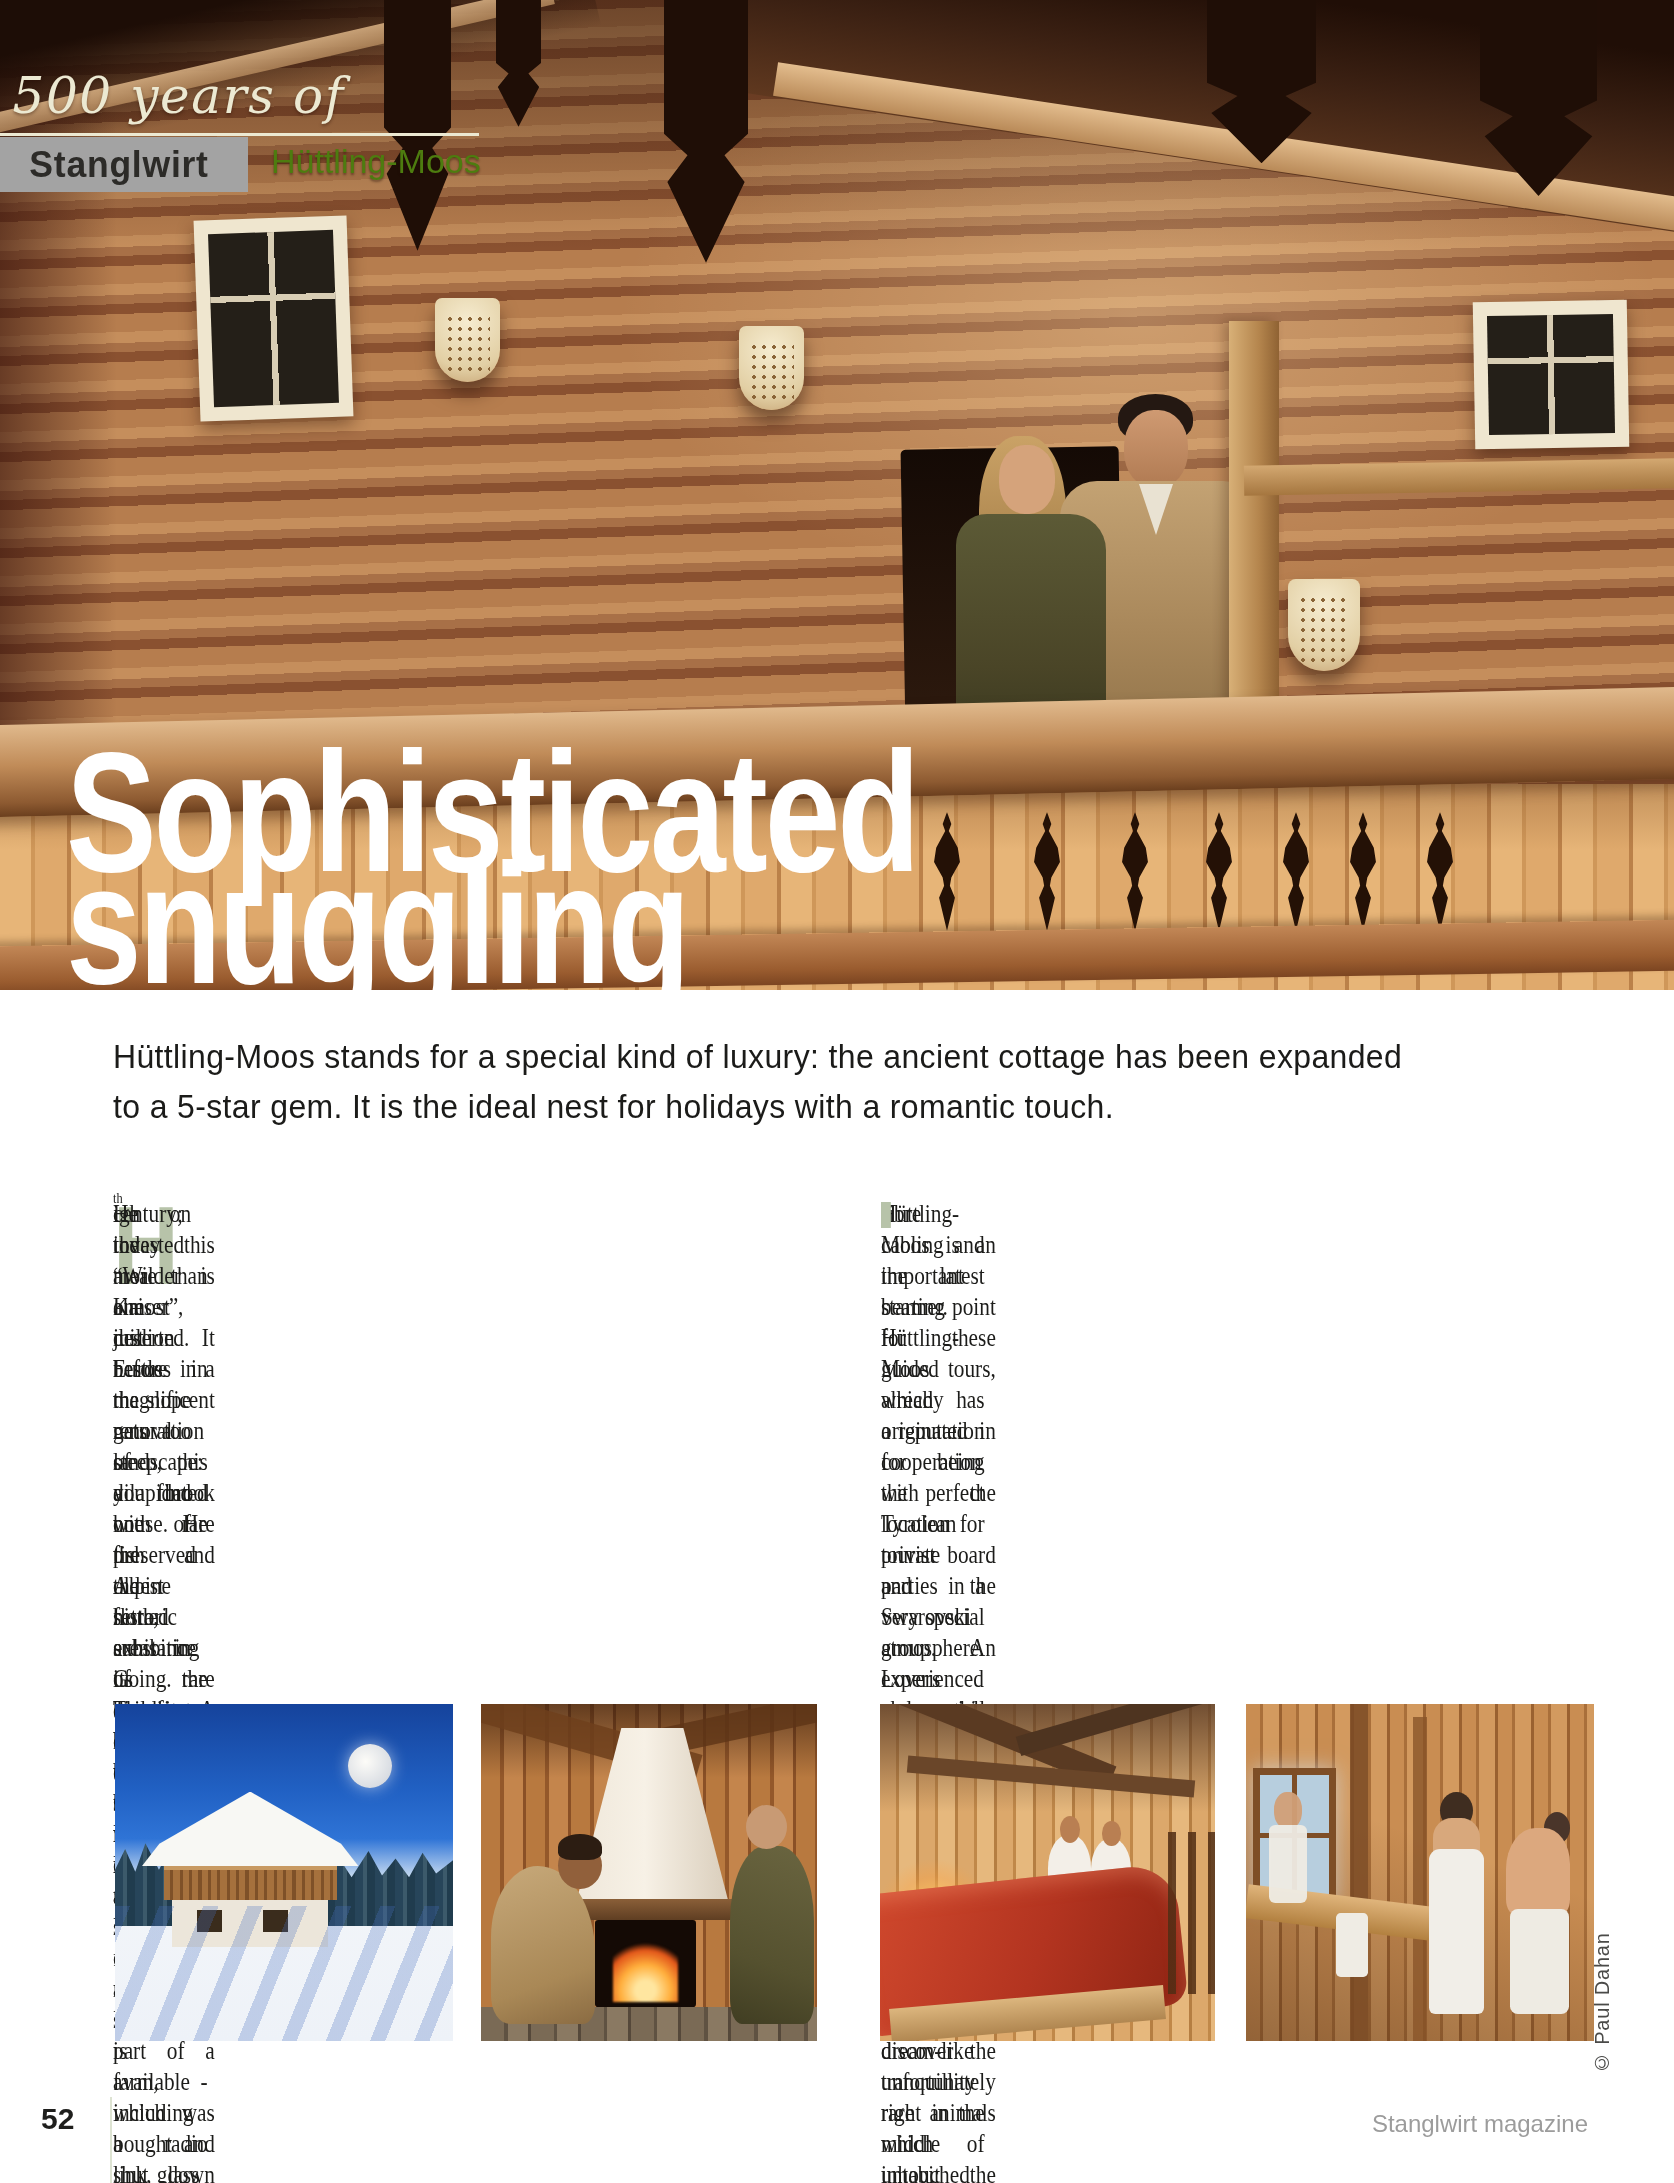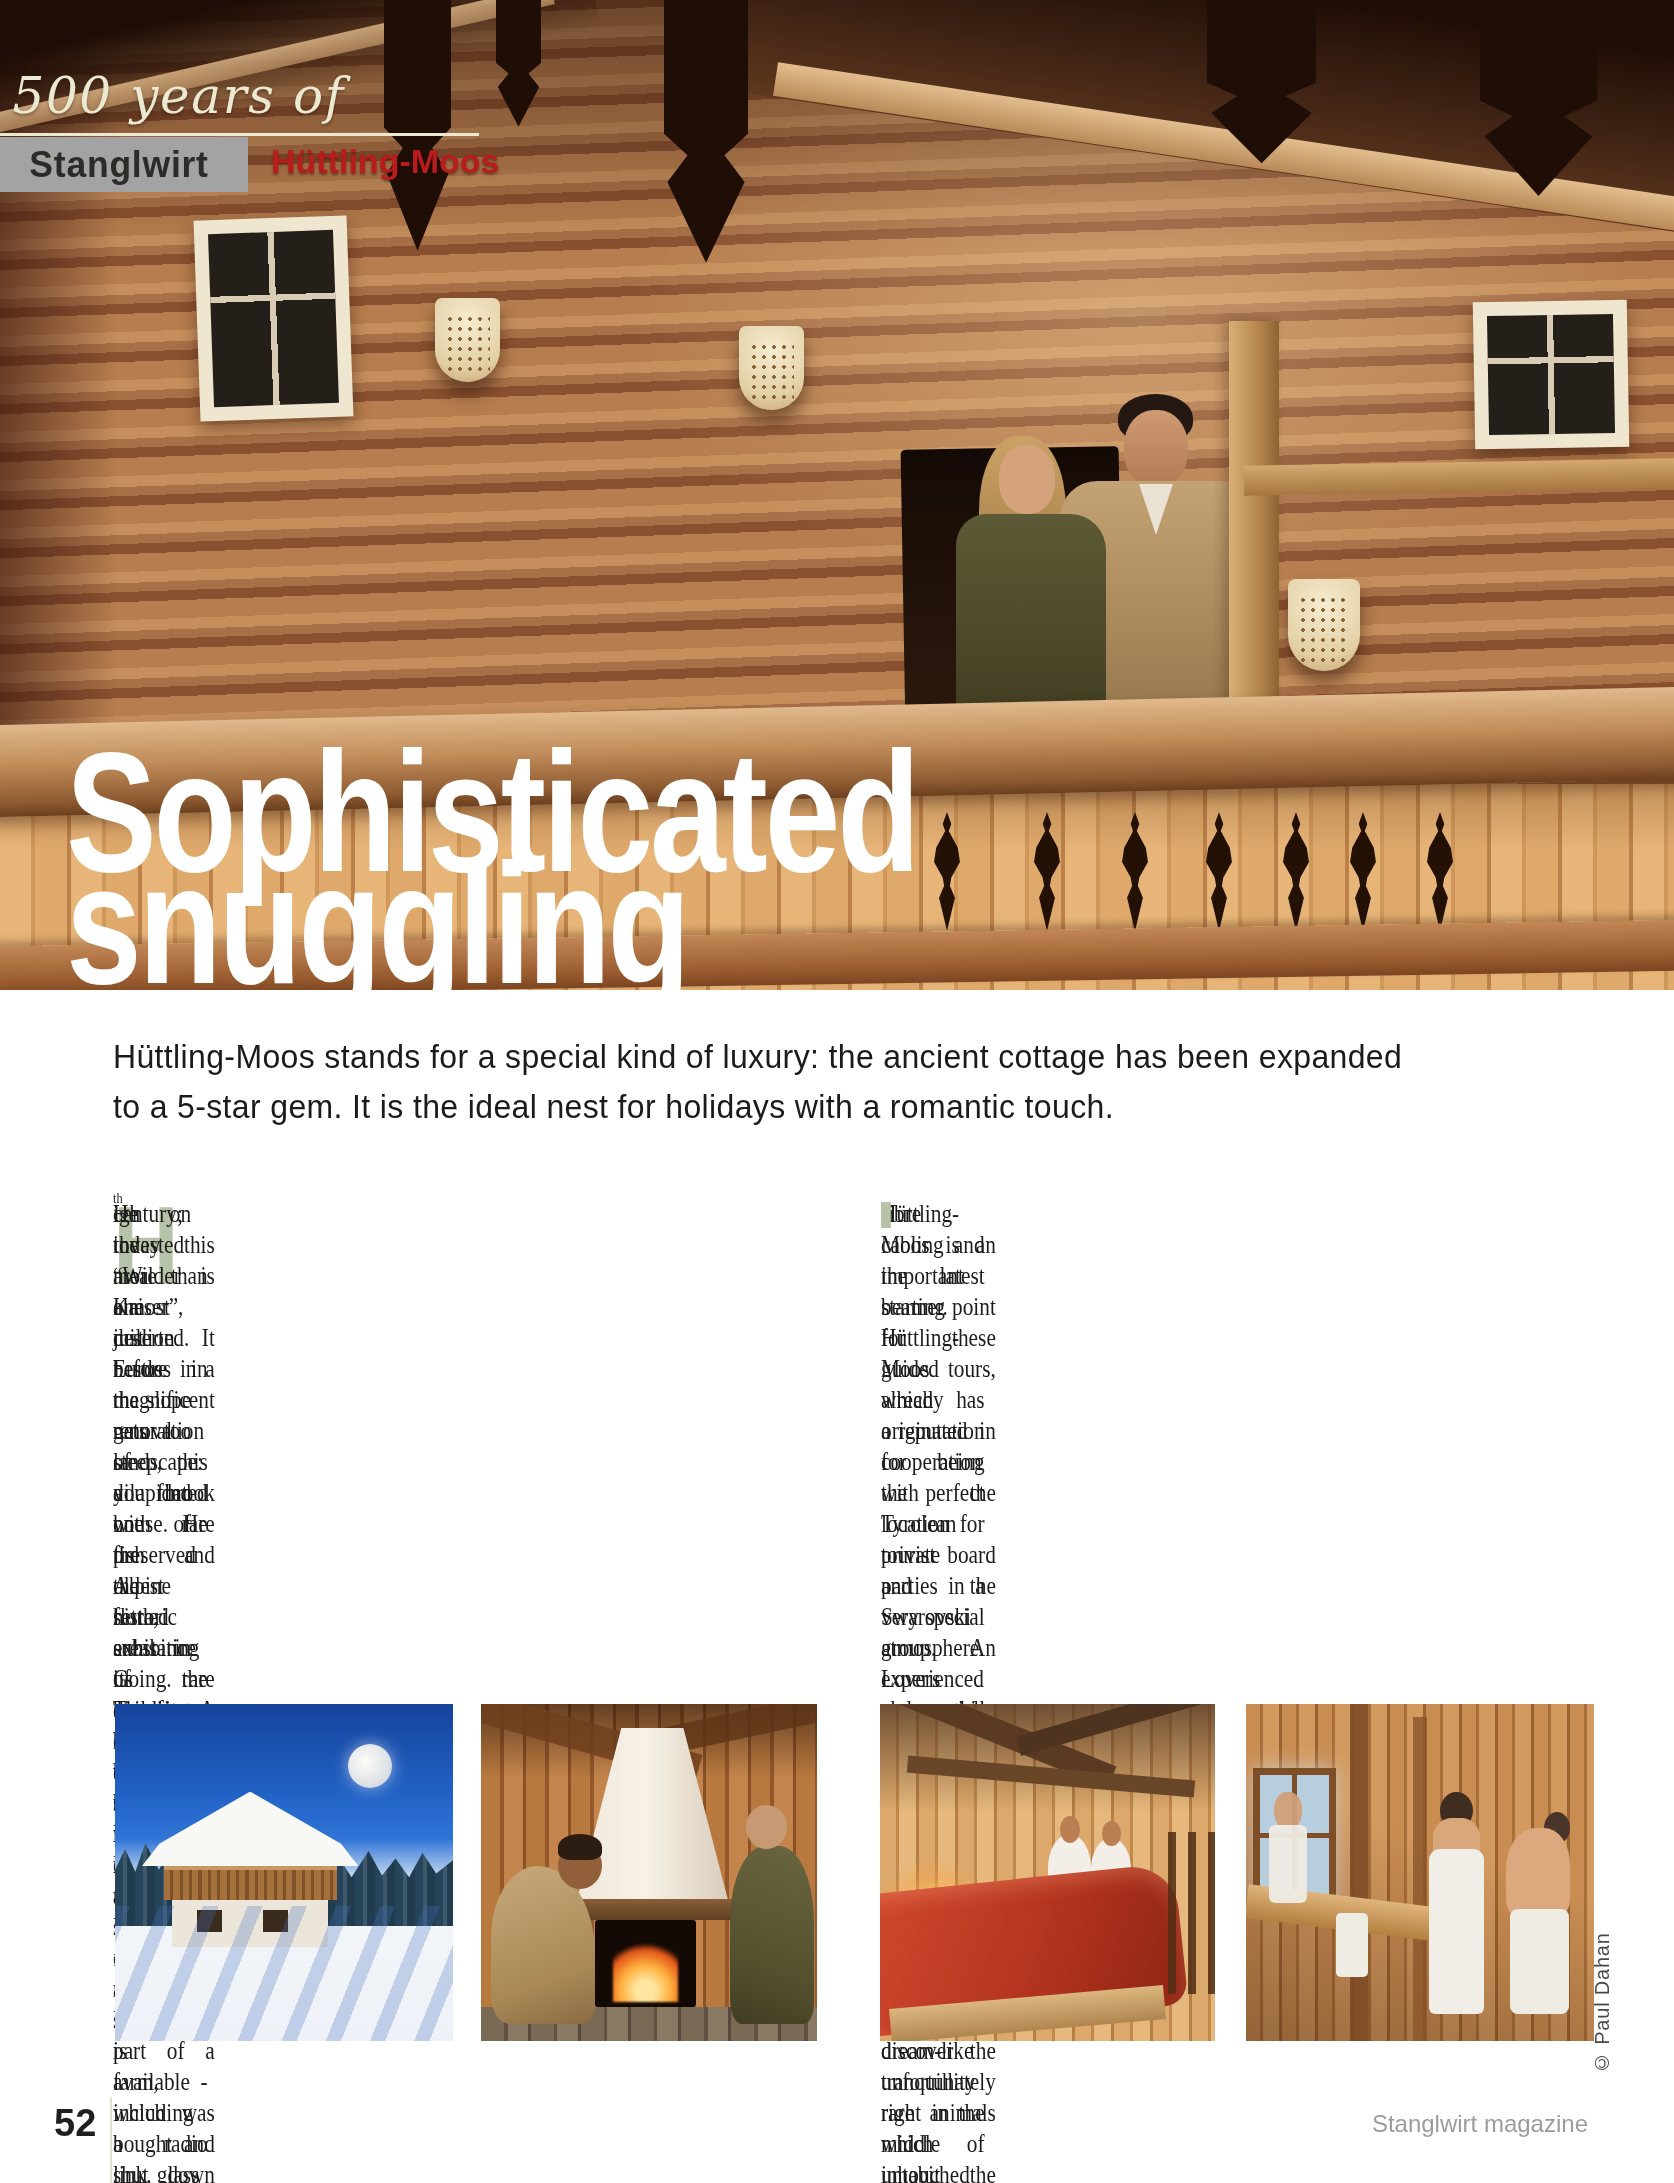--- a/index.html
+++ b/index.html
@@ -77,21 +77,21 @@
     background:linear-gradient(180deg,#c28756,#9a5c2f 70%,#7c4521);
     box-shadow:0 -4.7px 7.8px rgba(60,30,10,.3);}
 
   
   .mast-script{left:12.5px;top:67px;font-family:"DejaVu Serif",serif;font-style:italic;
     font-size:50px;color:#ece9d2;letter-spacing:1.6px;text-shadow:0 1.6px 3.1px rgba(40,15,5,.4);z-index:12;}
   .mast-line{left:0;top:133px;width:479px;height:3.1px;background:#ece9d2;z-index:12;}
   .badge{left:0;top:137px;width:248px;height:55px;background:#a3a3a3;z-index:12;}
   .badge-text{left:0;top:0;width:100%;text-align:center;font-weight:bold;font-size:37px;
     line-height:55px;color:#2c2b28;letter-spacing:0.8px;transform:scaleX(.96);transform-origin:0 0;}
-  .section-label{left:271px;top:142px;font-weight:bold;font-size:34px;color:#b91c1c;
+  .section-label{left:271px;top:142px;font-weight:normal;font-size:34px;color:#4d7c0f;
     text-shadow:0 1.6px 2.3px rgba(30,10,5,.45);z-index:12;}
 
   
   .hl{color:#ffffff;font-weight:bold;font-size:170px;line-height:1;letter-spacing:-3.9px;
     transform:scaleX(.8);transform-origin:0 0;z-index:11;white-space:nowrap;}
   .hl1{left:66px;top:727px;}
   .hl2{left:66px;top:839px;}
 
   
   .standfirst{left:113px;top:1031px;width:1326px;z-index:3;}
@@ -201,21 +201,21 @@
   .t4-fig2 .hair{left:60%;top:0;width:36%;height:16%;background:#4a352a;}
   .t4-fig2 .skin{position:absolute;left:8%;top:8%;width:88%;height:44%;border-radius:46% 40% 20% 20%;background:#dca87e;}
   .t4-fig2 .towel{position:absolute;left:14%;top:48%;width:80%;height:52%;border-radius:7.8px;background:#eeebe3;}
   .t4-refl{left:6%;top:26%;width:12%;height:33%;opacity:.95;}
   .t4-refl .skin{position:absolute;left:16%;top:0;width:68%;height:34%;border-radius:45%;background:#d2a078;}
   .t4-refl .towel{position:absolute;left:4%;top:30%;width:92%;height:70%;border-radius:6.2px;background:#efece4;}
 
   
   .credit{left:1591px;top:1846px;height:228px;writing-mode:vertical-rl;transform:rotate(180deg);
     font-size:20px;color:#4a4a48;letter-spacing:0.8px;}
-  .pagenum{left:41px;top:2102px;font-weight:bold;font-size:38px;color:#1f1f1d;margin-left:13px;}
+  .pagenum{left:41px;top:2102px;font-weight:bold;font-size:30px;color:#1f1f1d;}
   .footer-rule{left:110px;top:2097px;width:2.3px;height:86px;background:#dde3d2;}
   .magname{right:87px;top:2110px;font-size:24px;color:#9c9c9c;}
 </style>
 </head>
 <body>
 
 <div id="page">
 
   <div class="hero">
     <div class="roofL"></div>

